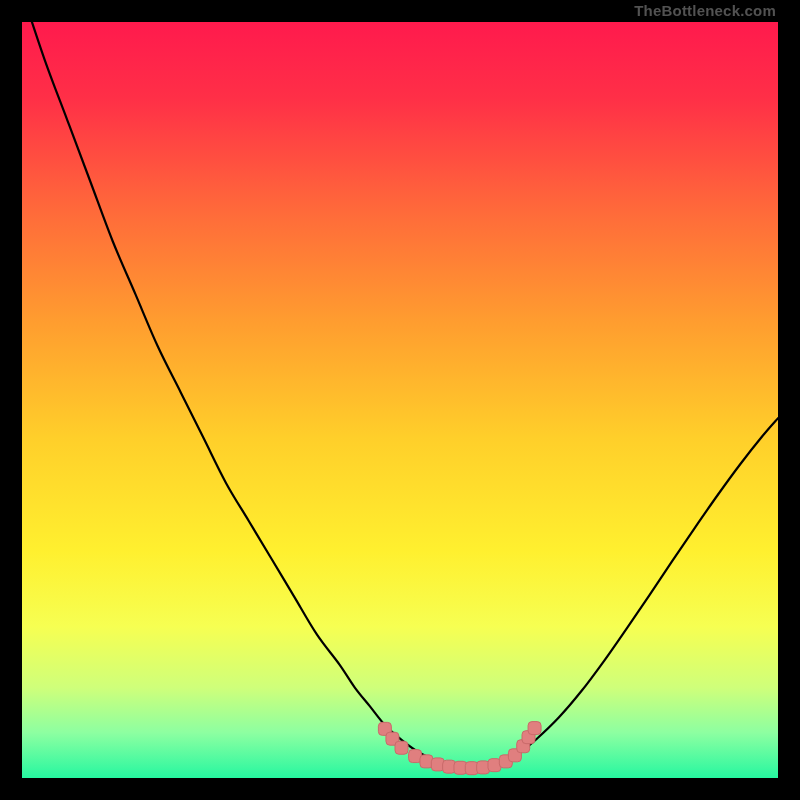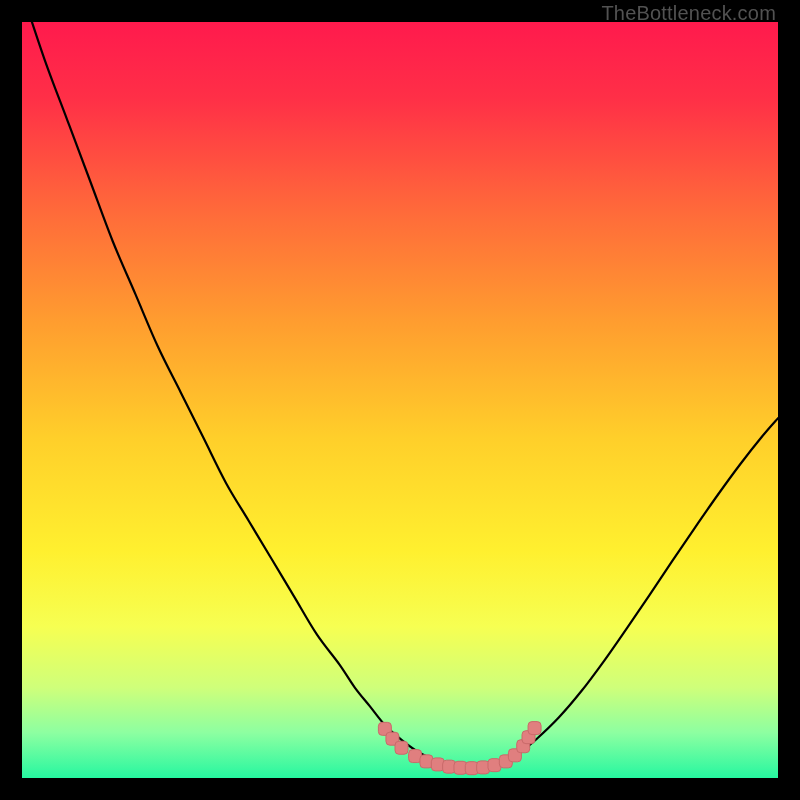--- a/index.html
+++ b/index.html
@@ -32,22 +32,22 @@
     position: absolute;
     inset: 0;
     width: 100%;
     height: 100%;
   }
   .watermark {
     position: absolute;
     top: 2px;
     right: 24px;
     color: #525252;
-    font-size: 20px;
-    font-weight: 400;
+    font-size: 15px;
+    font-weight: 700;
     letter-spacing: 0.2px;
     user-select: none;
   }
 </style>
 </head>
 <body>
 
 <div class="frame">
 
   <div class="plot-area">

